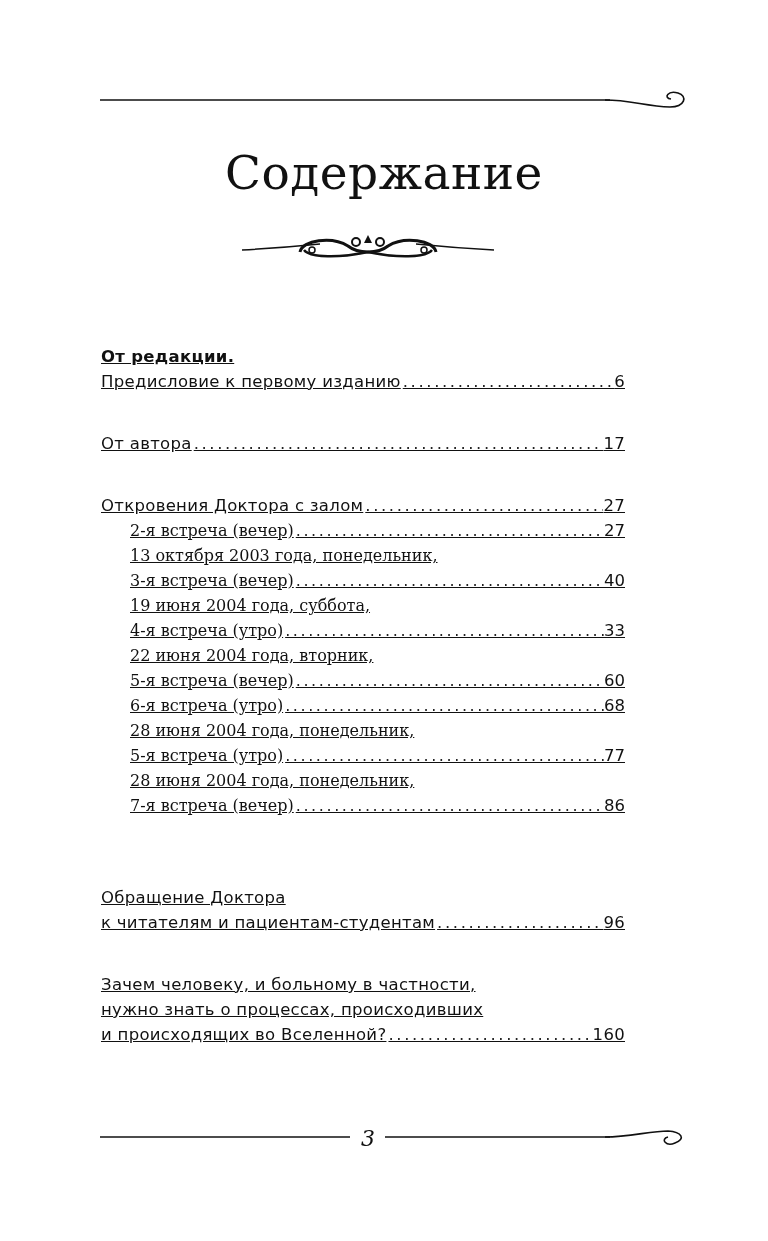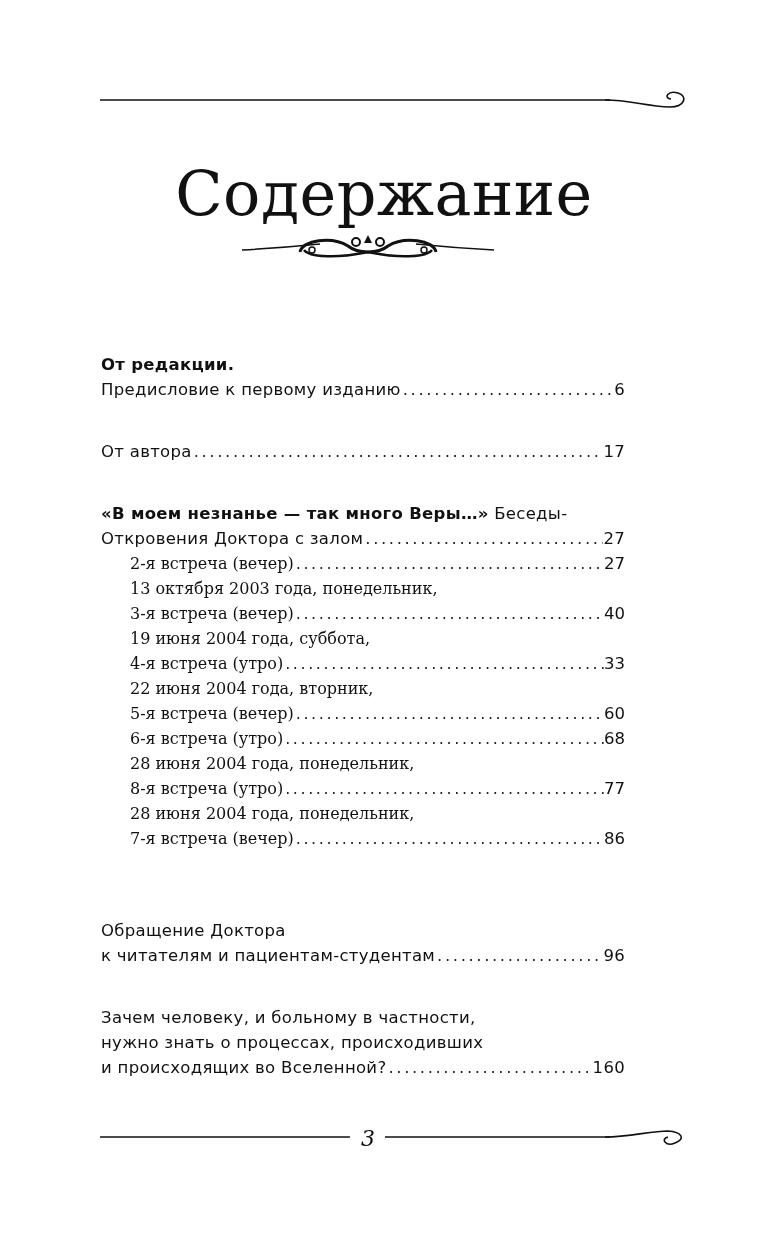--- a/index.html
+++ b/index.html
@@ -21,40 +21,40 @@
       width: 590px;
       height: 30px;
     }
     .title {
       position: absolute;
       left: 0;
       width: 768px;
       top: 138px;
       text-align: center;
       font-family: "DejaVu Serif", "Liberation Serif", serif;
-      font-size: 62px;
+      font-size: 47px;
       line-height: 70px;
       font-weight: normal;
       letter-spacing: 0.5px;
-      margin-top: 21px;
     }
     .ornament {
       position: absolute;
       left: 240px;
       top: 228px;
       width: 256px;
       height: 40px;
     }
     .toc {
       position: absolute;
       left: 101px;
       width: 524px;
-      top: 352px;
+      top: 344px;
       font-family: "DejaVu Sans", "Liberation Sans", sans-serif;
       font-size: 16.5px;
+      text-decoration: underline;
     }
     .entry {
       position: relative;
     }
     .line {
       display: flex;
       align-items: baseline;
       height: 25px;
       line-height: 25px;
       white-space: nowrap;
@@ -141,23 +141,20 @@
   <div class="entry" style="margin-top:37px;">
     <div class="line">
       <span class="txt">От автора</span>
       <span class="dots">......................................................................................................</span>
       <span class="pg">17</span>
     </div>
   </div>
 
   <div class="entry" style="margin-top:37px;">
     <div class="line">
-      <span class="txt"><b>«В моем незнанье — так много Веры…»</b><span> Беседы-</span></span>
-    </div>
-    <div class="line">
       <span class="txt">Откровения Доктора с залом</span>
       <span class="dots">......................................................................................................</span>
       <span class="pg">27</span>
     </div>
   </div>
 
   <div class="sub">
     <div class="entry">
       <div class="line">
           <span class="txt">2-я встреча (вечер)</span>
@@ -200,21 +197,21 @@
           <span class="txt">6-я встреча (утро)</span>
           <span class="dots">......................................................................................................</span>
           <span class="pg">68</span>
         </div>
     </div>
     <div class="entry">
       <div class="line">
           <span class="txt">28 июня 2004 года, понедельник,</span>
         </div>
       <div class="line">
-          <span class="txt">8-я встреча (утро)</span>
+          <span class="txt">5-я встреча (утро)</span>
           <span class="dots">......................................................................................................</span>
           <span class="pg">77</span>
         </div>
     </div>
     <div class="entry">
       <div class="line">
           <span class="txt">28 июня 2004 года, понедельник,</span>
         </div>
       <div class="line">
           <span class="txt">7-я встреча (вечер)</span>

